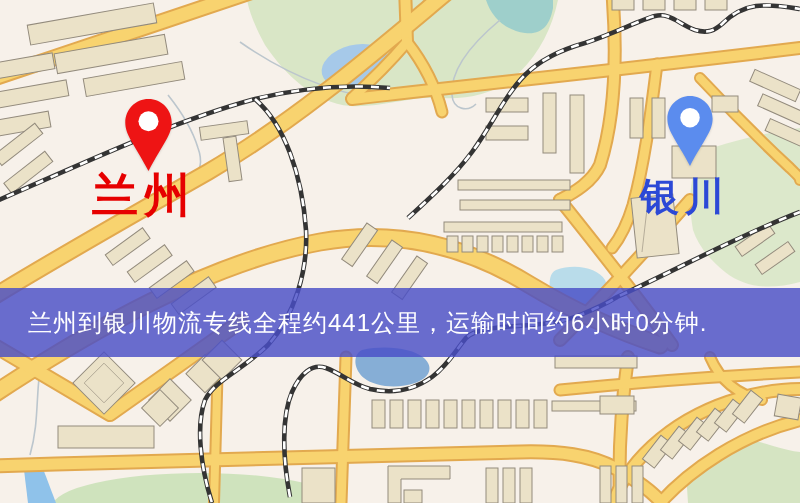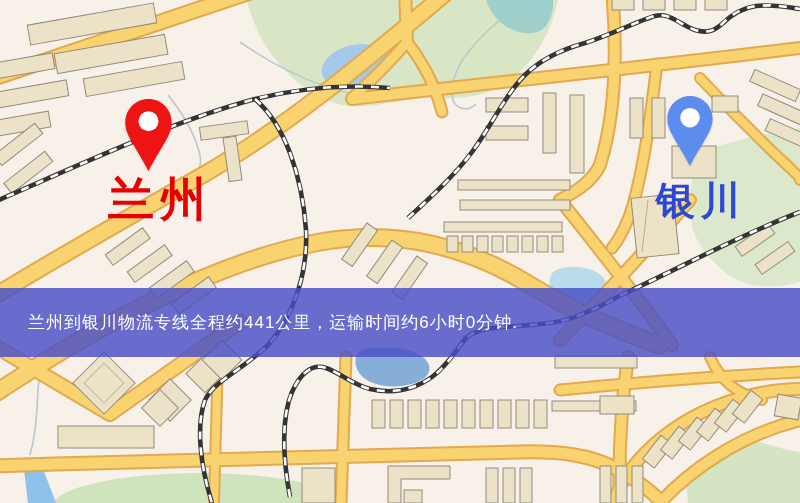--- a/index.html
+++ b/index.html
@@ -10,29 +10,29 @@
   svg.map{position:absolute;left:0;top:0;display:block;}
   .road-casing use{fill:none;stroke:#e2a94f;stroke-linecap:round;stroke-linejoin:round;}
   .road-fill   use{fill:none;stroke:#f8d36f;stroke-linecap:round;stroke-linejoin:round;}
   .rail-base use{fill:none;stroke:#343434;stroke-width:4.6;stroke-linecap:butt;}
   .rail-dash use{fill:none;stroke:#ffffff;stroke-width:2.6;stroke-dasharray:8 8;}
   .bld rect,.bld path{fill:#ebe2c8;stroke:#938b7d;stroke-width:1;}
   .bld .inner{fill:none;stroke:#a79e8d;stroke-width:0.8;}
   .thinpath{fill:none;stroke:#bcc6cd;stroke-width:1.6;}
   .pin{position:absolute;filter:drop-shadow(0 1px 1px rgba(0,0,0,0.15));}
   .city-label{position:absolute;font-weight:600;letter-spacing:6px;line-height:1;
-    font-family:Liberation Sans, sans-serif;margin-left:16px;}
+    font-family:Liberation Mono, monospace;}
   .label-origin{left:92px;top:176px;font-size:46px;color:#e60000;}
   .label-dest{left:640px;top:181px;font-size:39px;color:#2c49d6;}
   .banner{
     position:absolute;left:0;top:288px;width:800px;height:69px;
     background:rgba(73,78,199,0.82);
     display:flex;align-items:center;box-sizing:border-box;padding-left:28px;
   }
-  .banner-text{color:#ffffff;font-size:17px;letter-spacing:1px;white-space:nowrap;}
+  .banner-text{color:#ffffff;font-size:24px;letter-spacing:1px;white-space:nowrap;}
 </style>
 </head>
 <body>
 
 <div class="stage">
 
   <svg class="map" width="800" height="503" viewBox="0 0 800 503" aria-hidden="true">
     <defs>
       <path id="r1" d="M-12,80 L262,-12"></path>
       <path id="r2" d="M452,-12 C380,48 300,118 208,172 C120,222 40,268 -12,300"></path>

